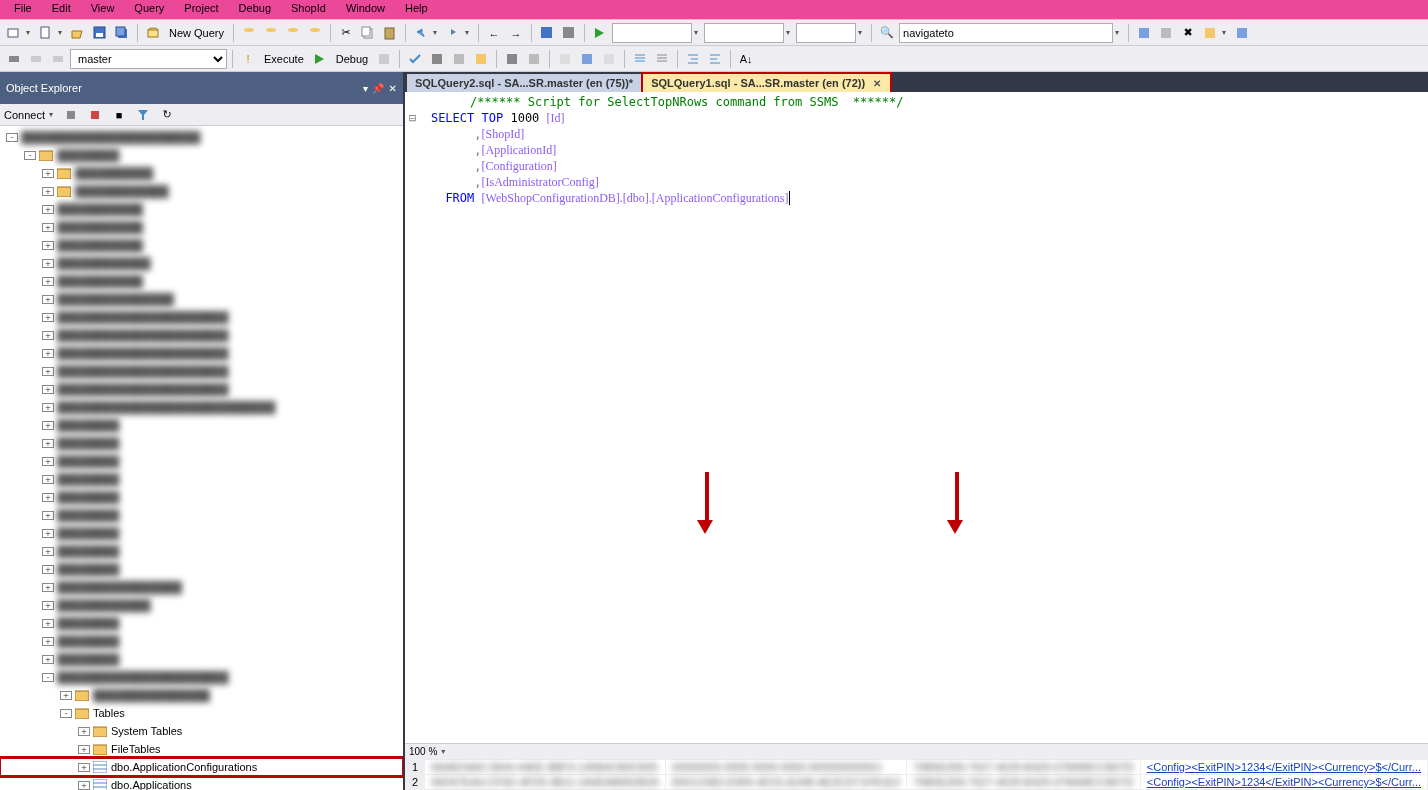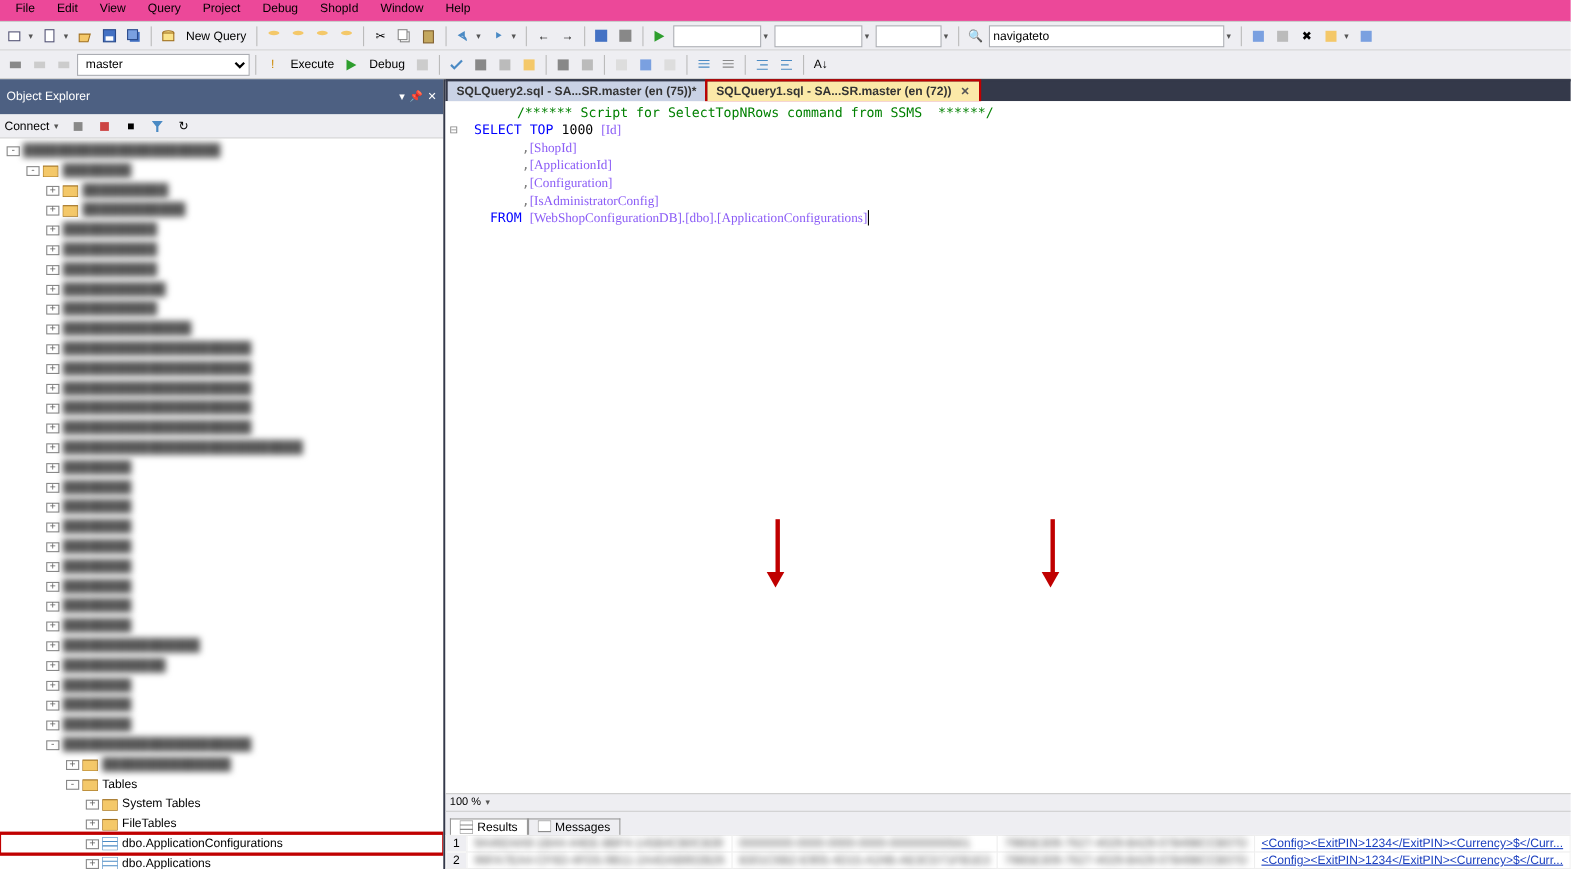--- a/index.html
+++ b/index.html
@@ -565,40 +565,20 @@
 
     <div class="red-arrow" style="left:300px; top:400px; height:50px"></div>
     <div class="red-arrow-head" style="left:292px; top:448px"></div>
     <div class="red-arrow" style="left:550px; top:400px; height:50px"></div>
     <div class="red-arrow-head" style="left:542px; top:448px"></div>
 
     <div class="zoom-bar">
       <span>100 %</span>
       <span class="dropdown-arrow" style="margin-left:4px">▾</span>
     </div>
-    <div class="results-tabs">
-      <div class="results-tab">
-          <span>
-            <svg width="12" height="12">
-              <rect width="12" height="12" fill="#fff" stroke="#888"></rect>
-              <line x1="0" y1="4" x2="12" y2="4" stroke="#888"></line>
-              <line x1="0" y1="8" x2="12" y2="8" stroke="#888"></line>
-            </svg>
-          </span>
-          <span>Results</span>
-        </div>
-      <div class="results-tab inactive">
-          <span>
-            <svg width="12" height="12">
-              <rect width="12" height="10" fill="#fff" stroke="#888"></rect>
-            </svg>
-          </span>
-          <span>Messages</span>
-        </div>
-    </div>
     <div class="results-grid">
       <table>
         <tbody>
         <tr>
           <td class="rownum">1</td>
           <td class="blurred">9A46D4A9-1B44-44EE-8BF4-145B4CB0C839</td>
           <td class="blurred">00000000-0000-0000-0000-000000000561</td>
           <td class="blurred">79B5E309-7627-4029-B429-078498CCB07D</td>
           <td><span class="link">&lt;Config&gt;&lt;ExitPIN&gt;1234&lt;/ExitPIN&gt;&lt;Currency&gt;$&lt;/Curr...</span></td>
         </tr>

